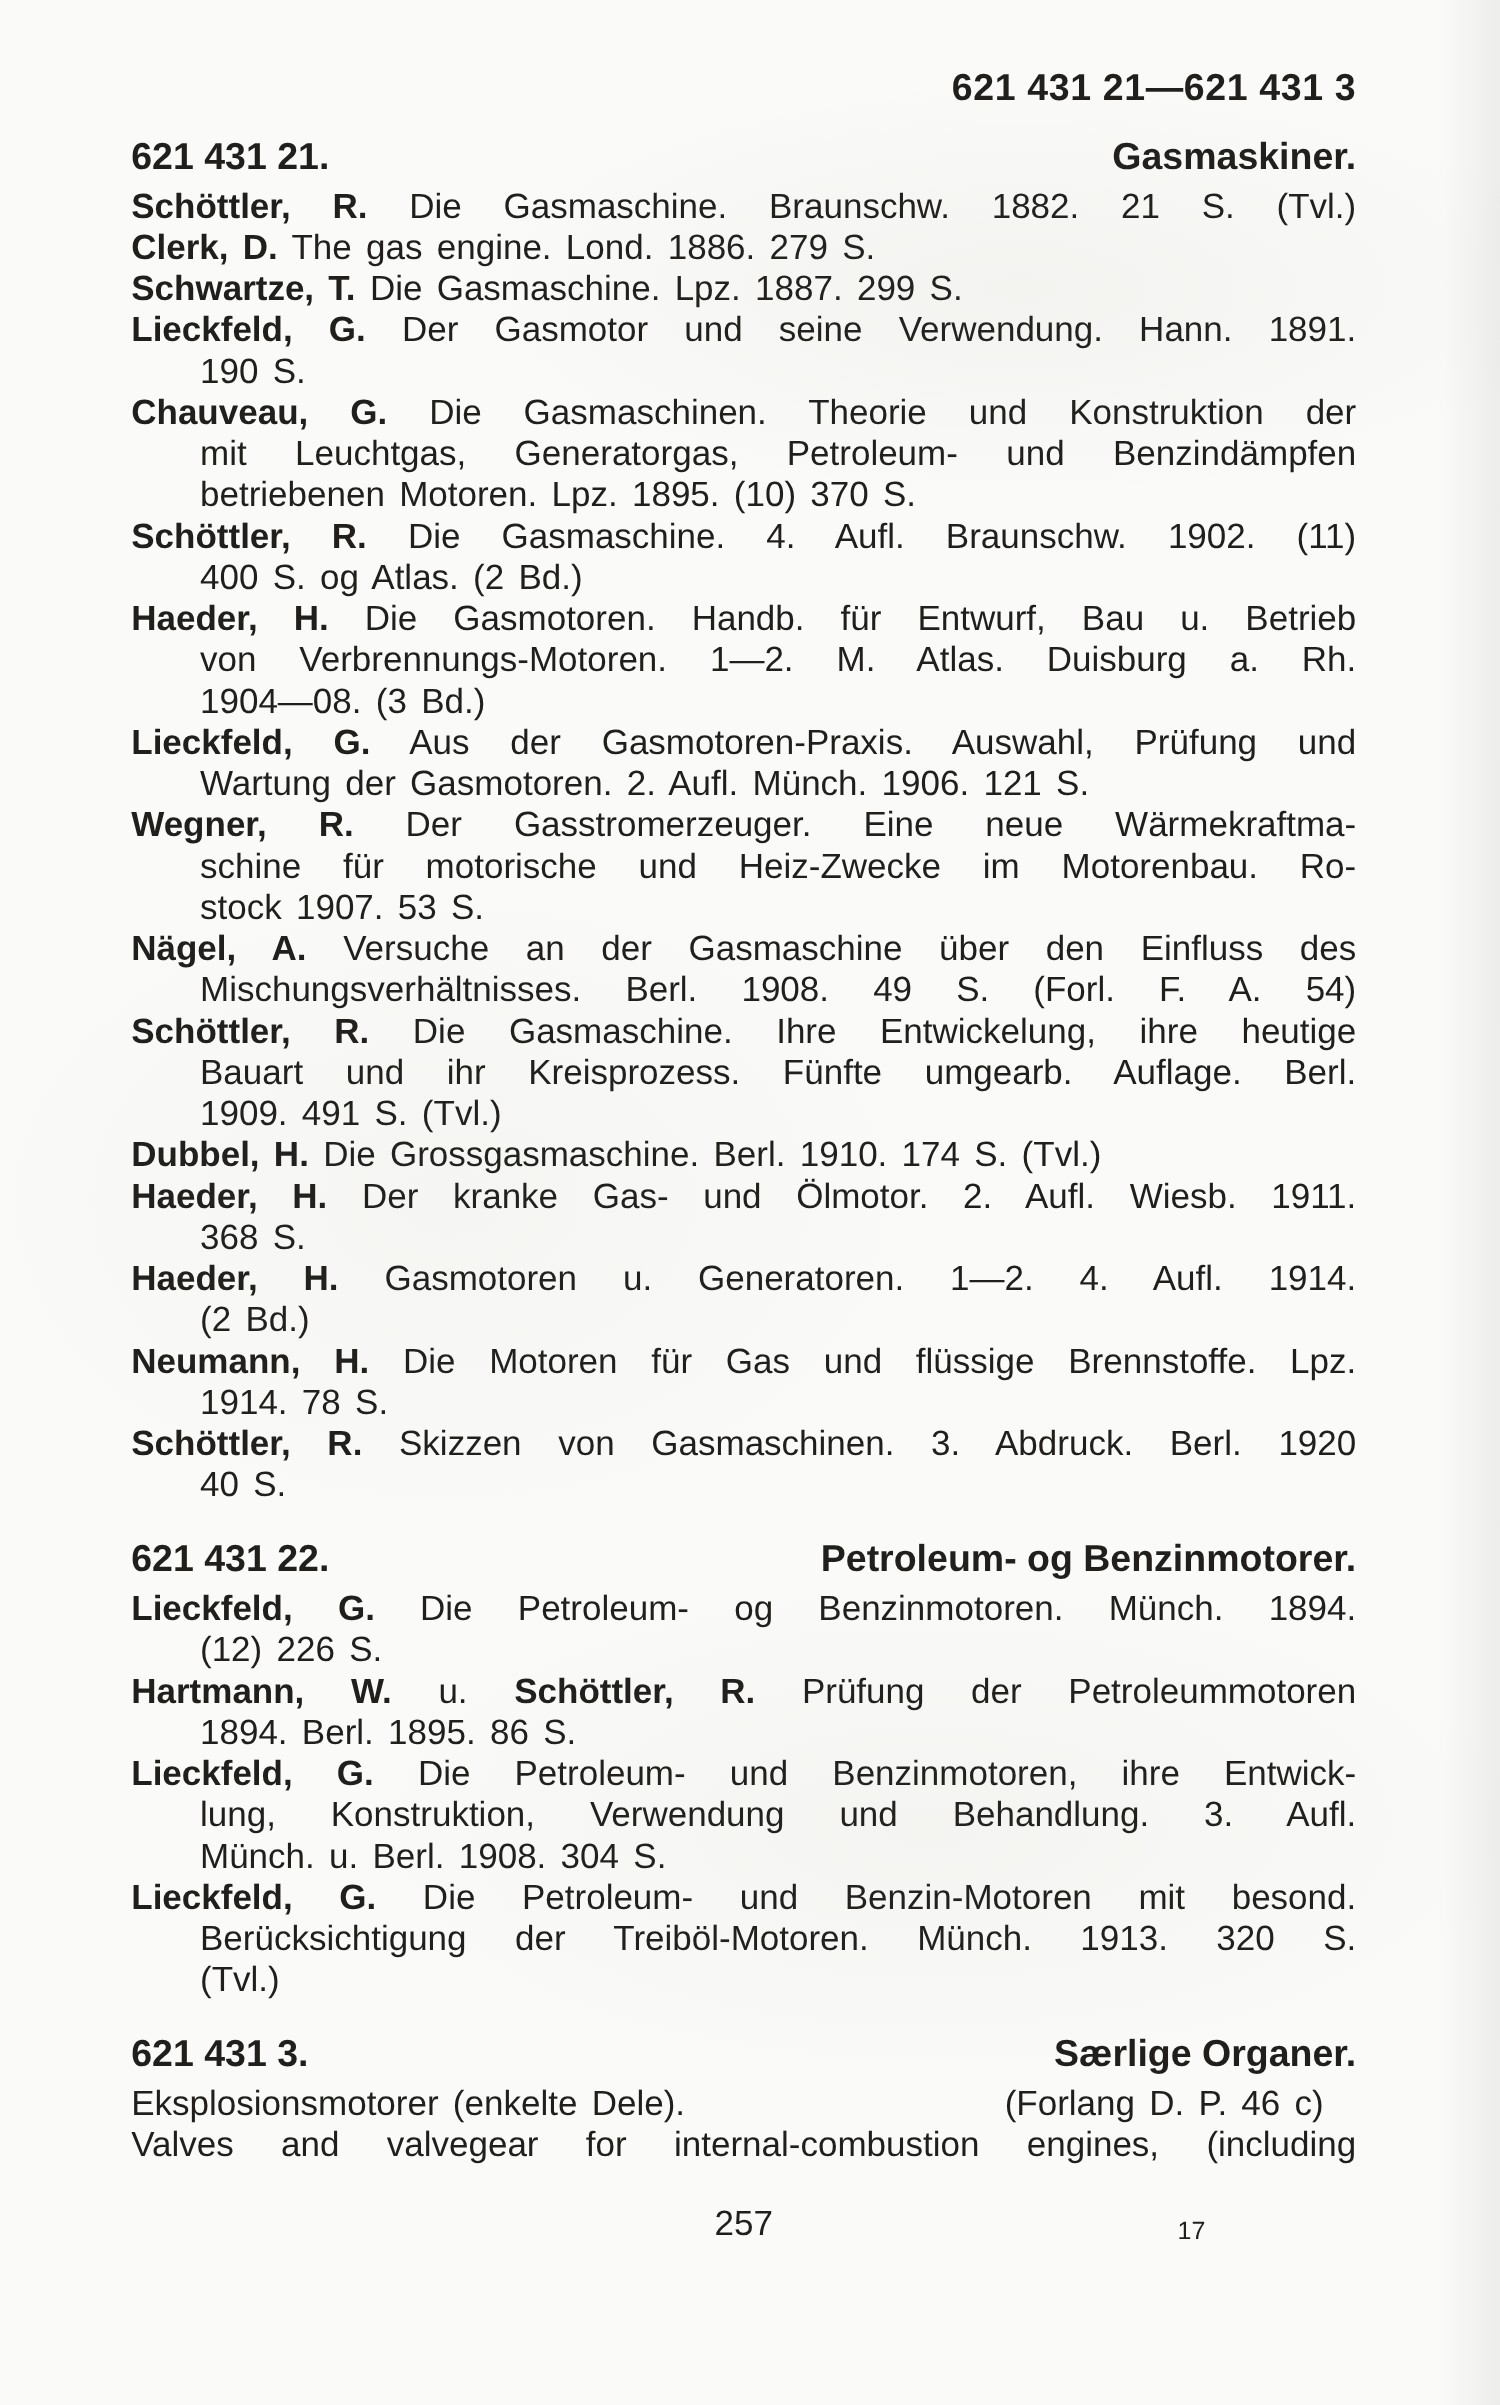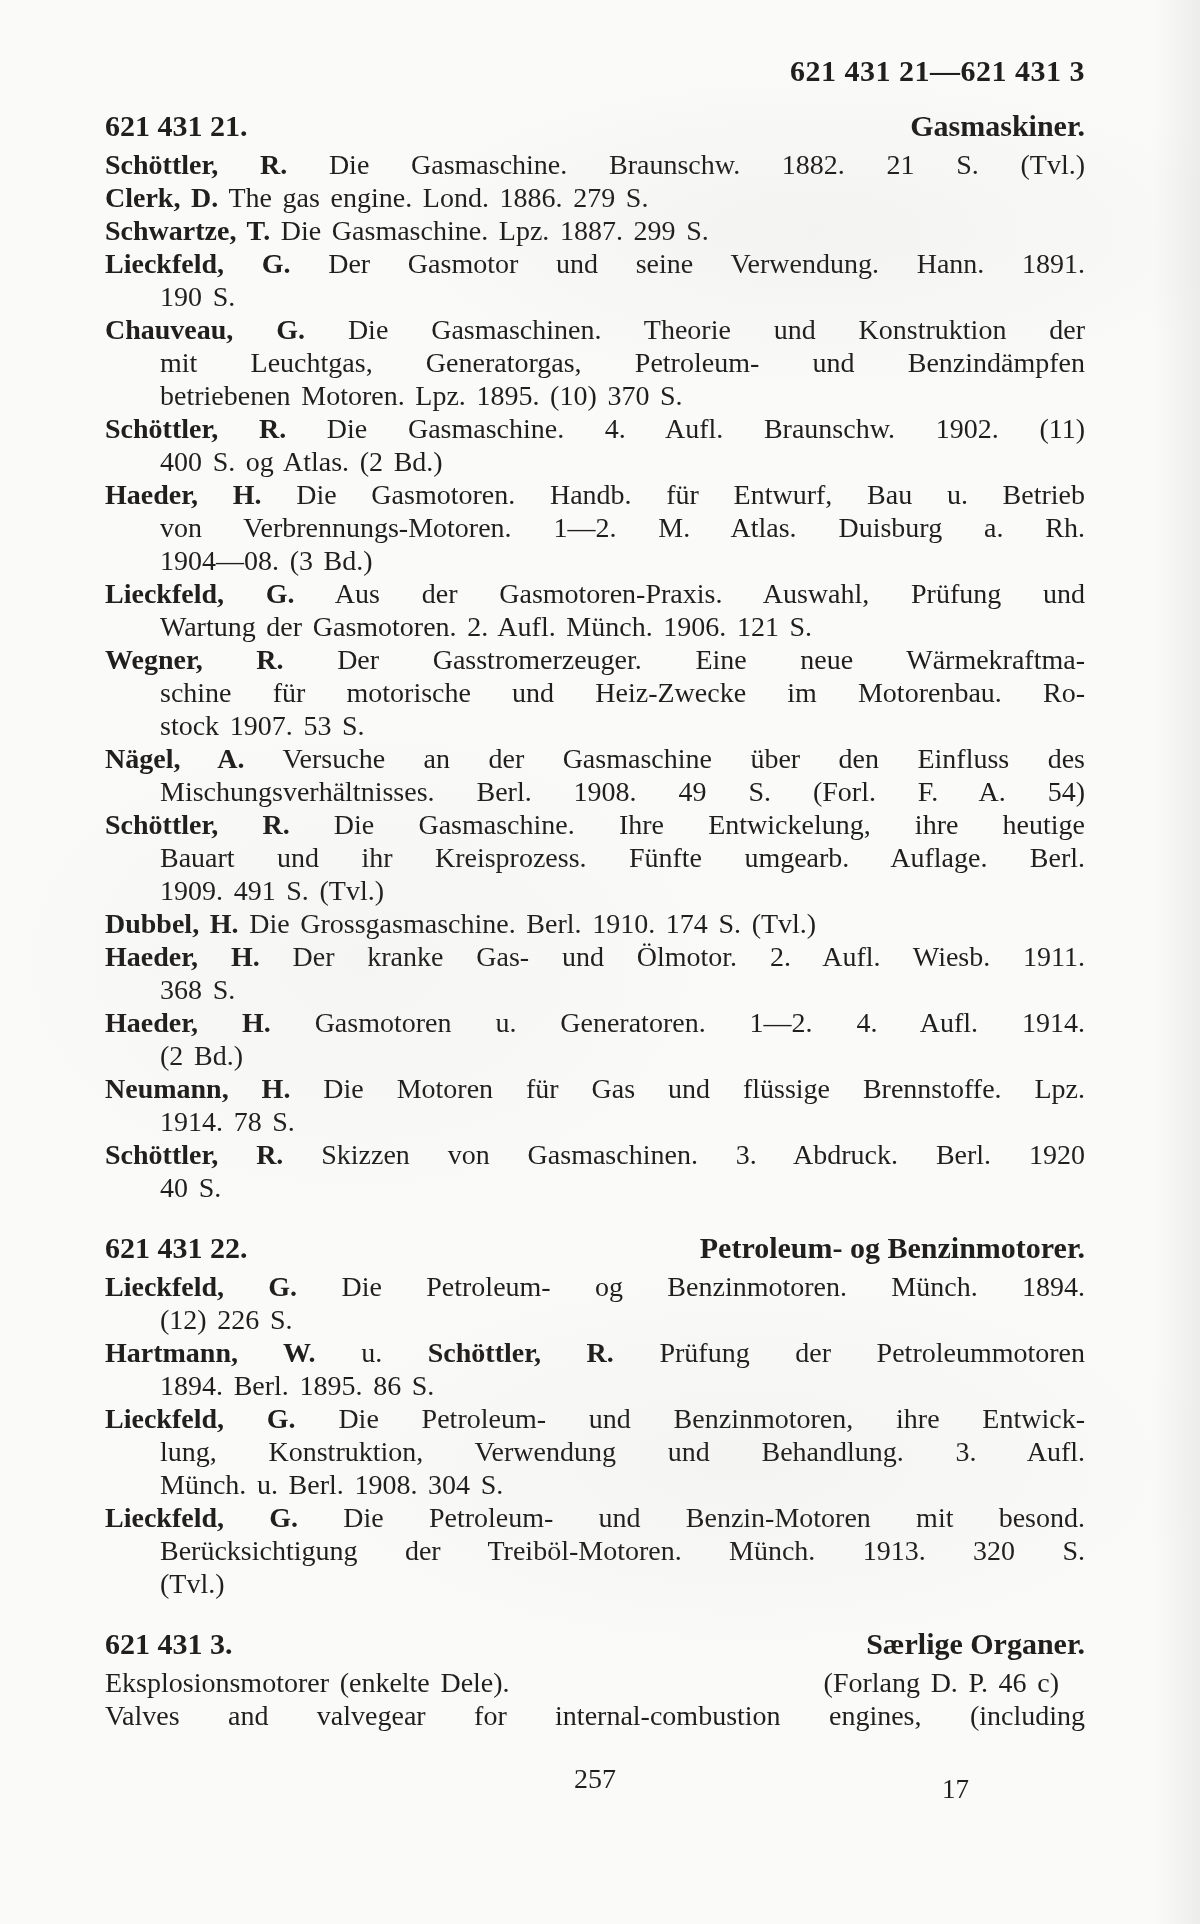--- a/index.html
+++ b/index.html
@@ -1,20 +1,20 @@
 <!DOCTYPE html>
 <html><head>
 <meta charset="utf-8">
 <style>
   html, body { margin:0; padding:0; background:#e9e9e7; }
   .page {
     position:relative;
     width:1200px; height:1924px;
     background:#fafaf8;
-    font-family:Liberation Serif, serif;
+    font-family:Liberation Sans, sans-serif;
     color:#211f1c;
     overflow:hidden;
   }
   
   .page::before {
     content:''; position:absolute; inset:0; pointer-events:none;
     background:
       radial-gradient(ellipse 700px 260px at 68% 12%, rgba(110,110,100,0.05), transparent 65%),
       radial-gradient(ellipse 620px 420px at 30% 50%, rgba(110,110,100,0.035), transparent 65%),
       radial-gradient(ellipse 740px 320px at 62% 76%, rgba(110,110,100,0.045), transparent 65%),
@@ -43,21 +43,21 @@
   .line.just { text-align:justify; text-align-last:justify; }
   .line.ind { padding-left:55px; }
   .line.split { display:flex; justify-content:space-between; padding-right:26px; }
   .bold { font-weight:700; }
   .page-number {
     position:absolute; left:105px; top:1763px; width:980px;
     text-align:center; font-size:28px;
   }
   .signature-mark {
     position:absolute; left:942px; top:1774px;
-    font-size:27px;
+    font-size:20px;
   }
 </style>
 </head>
 <body>
 
 <div class="page">
   <div class="content">
     <div class="running-header">621 431 21—621 431 3</div>
     <div id="sections">
         <section class="section">

